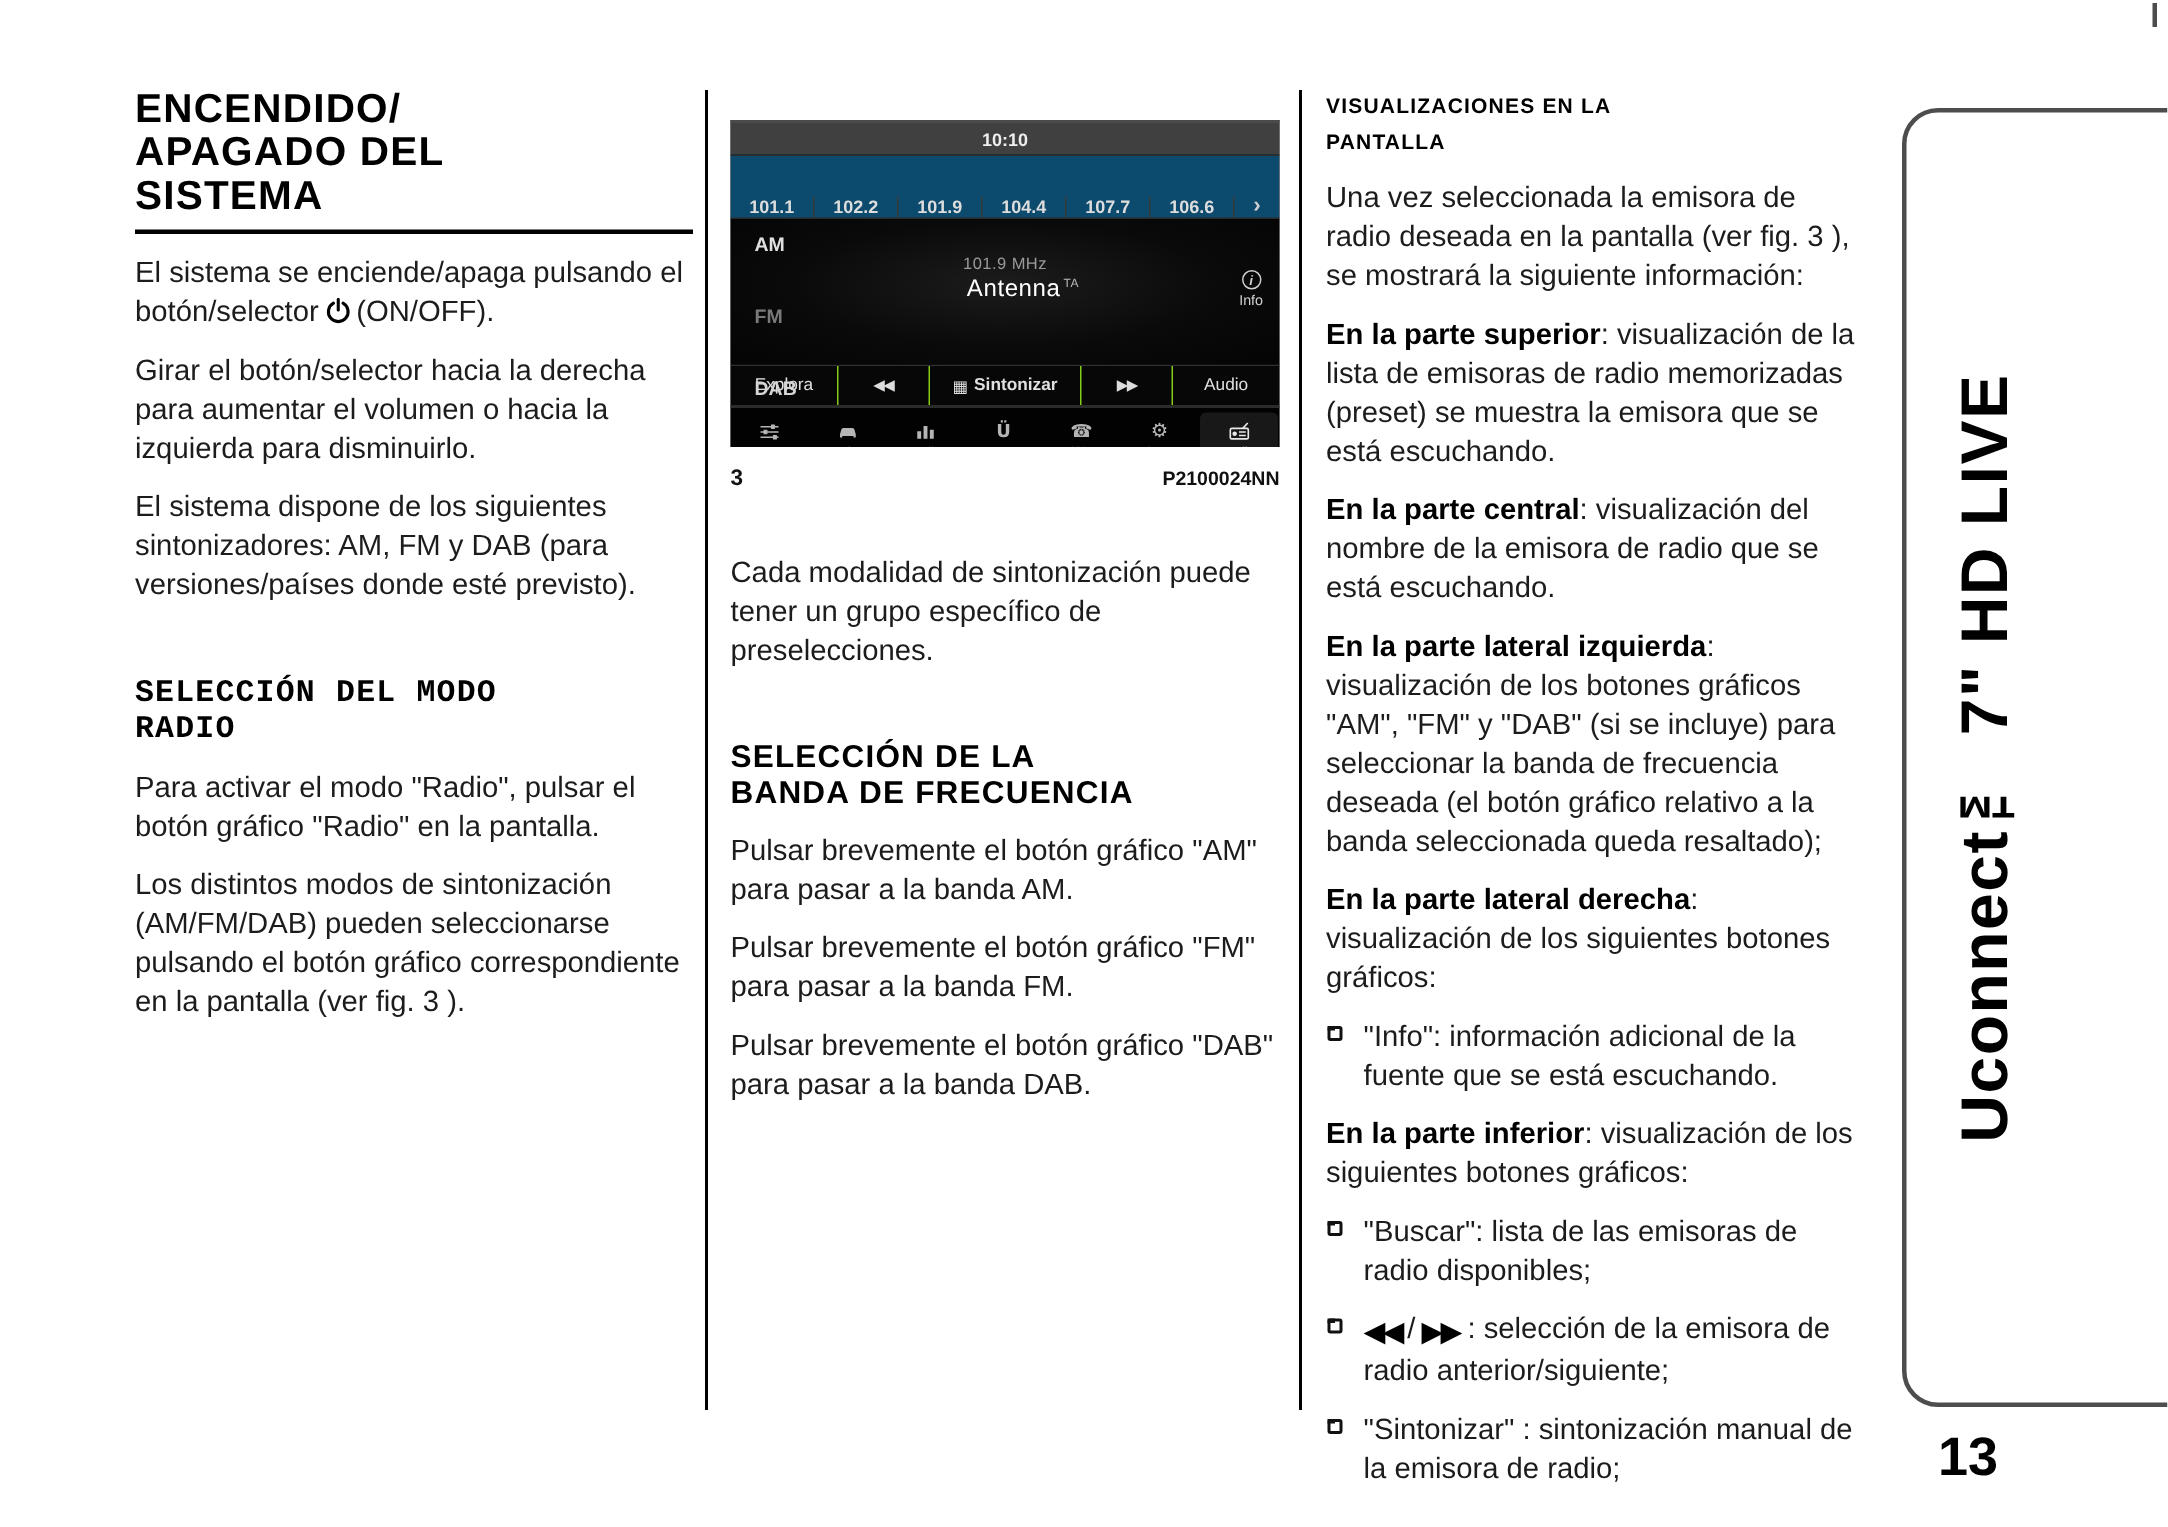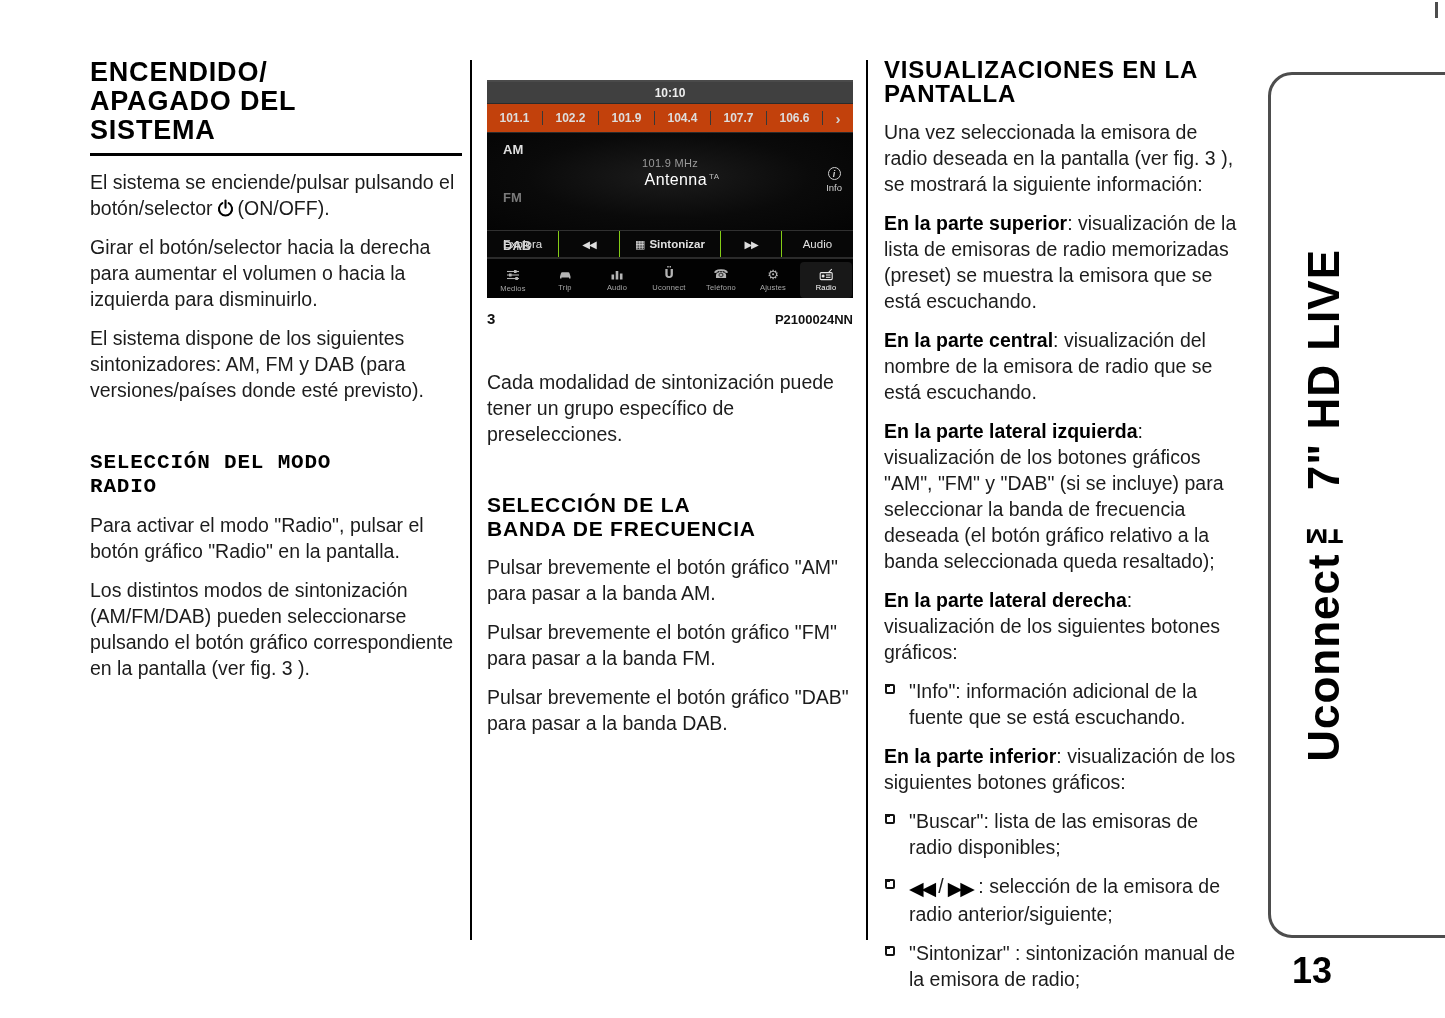--- a/index.html
+++ b/index.html
@@ -18,21 +18,21 @@
   .gap-md { margin-top:30px; }
 
   
   .vrule { position:absolute; width:2px; background:#000; top:60px; height:880px; }
 
   
   .figure { width:366px; }
   .screen { width:366px; height:218px; background:#000; border-top:2px solid #4a4a4a; color:#ccc; position:relative; overflow:hidden; }
   .statusbar { height:21px; background:#404040; display:flex; align-items:center; justify-content:center;
                font-size:12px; font-weight:bold; color:#eee; }
-  .presetbar { height:30px; display:flex; align-items:center; background:#c2410c;
+  .presetbar { height:43px; display:flex; align-items:flex-end; background:#0c4a6e;
                border-top:1px solid #2b2b2b; border-bottom:1px solid #2b2b2b; }
   .preset { flex:1; display:flex; align-items:center; justify-content:center; font-size:12px;
             font-weight:bold; color:#ddd; border-right:1px solid #383838; }
   .preset.chev { flex:0 0 30px; border-right:none; font-size:15px; color:#cfcfcf; }
   .mainarea { height:97px; position:relative;
               background:radial-gradient(ellipse at 50% 45%, #1c1c1c 0%, #0a0a0a 55%, #040404 100%); }
   .bands { position:absolute; left:16px; top:9px; display:flex; flex-direction:column; gap:33px;
            font-size:13px; font-weight:bold; }
   .band-am { color:#e0e0e0; } .band-fm { color:#7a7a7a; } .band-dab { color:#d5d5d5; }
   .station { position:absolute; left:0; right:0; top:24px; text-align:center; }
@@ -85,21 +85,21 @@
 
   <div class="col" style="left:90px; width:372px;">
     <div class="h1">
       <div>ENCENDIDO/</div>
       <div>APAGADO DEL</div>
       <div>SISTEMA</div>
     </div>
     <div class="rule"></div>
 
 
-    <div class="p"><span>El sistema se enciende/pulsar pulsando el botón/selector</span><svg class="power-svg" width="19" height="19" viewBox="0 0 24 24">
+    <div class="p"><span>El sistema se enciende/apaga pulsando el botón/selector</span><svg class="power-svg" width="19" height="19" viewBox="0 0 24 24">
           <path d="M8 5.2a8.3 8.3 0 1 0 8 0" stroke="#000" stroke-width="2.6" fill="none" stroke-linecap="round"></path>
           <line x1="12" y1="2" x2="12" y2="11" stroke="#000" stroke-width="2.6" stroke-linecap="round"></line>
         </svg><span>(ON/OFF).</span></div>
 
     <div class="p">Girar el botón/selector hacia la derecha para aumentar el volumen o hacia la izquierda para disminuirlo.</div>
     <div class="p">El sistema dispone de los siguientes sintonizadores: AM, FM y DAB (para versiones/países donde esté previsto).</div>
 
     <div class="h2 gap-lg">
       <div>SELECCIÓN DEL MODO</div>
       <div>RADIO</div>
@@ -226,21 +226,21 @@
       <div>BANDA DE FRECUENCIA</div>
     </div>
     <div class="p">Pulsar brevemente el botón gráfico "AM" para pasar a la banda AM.</div>
     <div class="p">Pulsar brevemente el botón gráfico "FM" para pasar a la banda FM.</div>
     <div class="p">Pulsar brevemente el botón gráfico "DAB" para pasar a la banda DAB.</div>
   </div>
 
   <div class="vrule" style="left:866px;"></div>
 
   <div class="col" style="left:884px; width:358px;">
-    <div class="h2" style="font-size:24px;">
+    <div class="h2" style="font-size:14px;">
       <div>VISUALIZACIONES EN LA</div>
       <div>PANTALLA</div>
     </div>
 
     <div class="p">Una vez seleccionada la emisora de radio deseada en la pantalla (ver fig. 3 ), se mostrará la siguiente información:</div>
 
     <div class="p"><b>En la parte superior</b><span>: visualización de la lista de emisoras de radio memorizadas (preset) se muestra la emisora que se está escuchando.</span></div>
 
     <div class="p"><b>En la parte central</b><span>: visualización del nombre de la emisora de radio que se está escuchando.</span></div>
 

